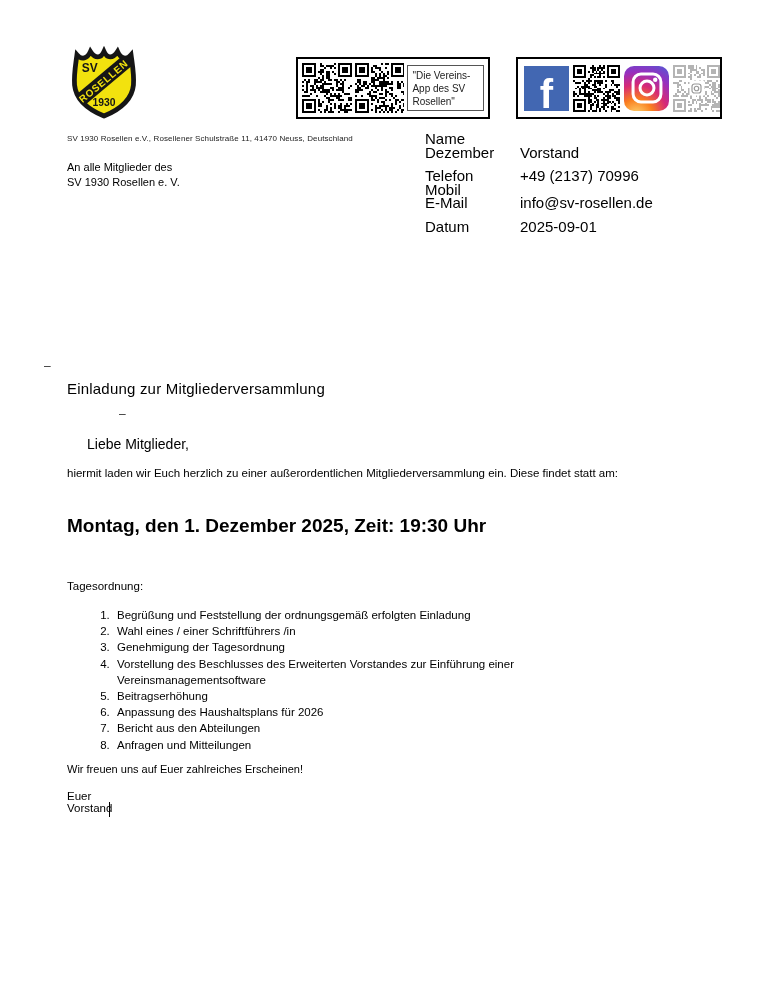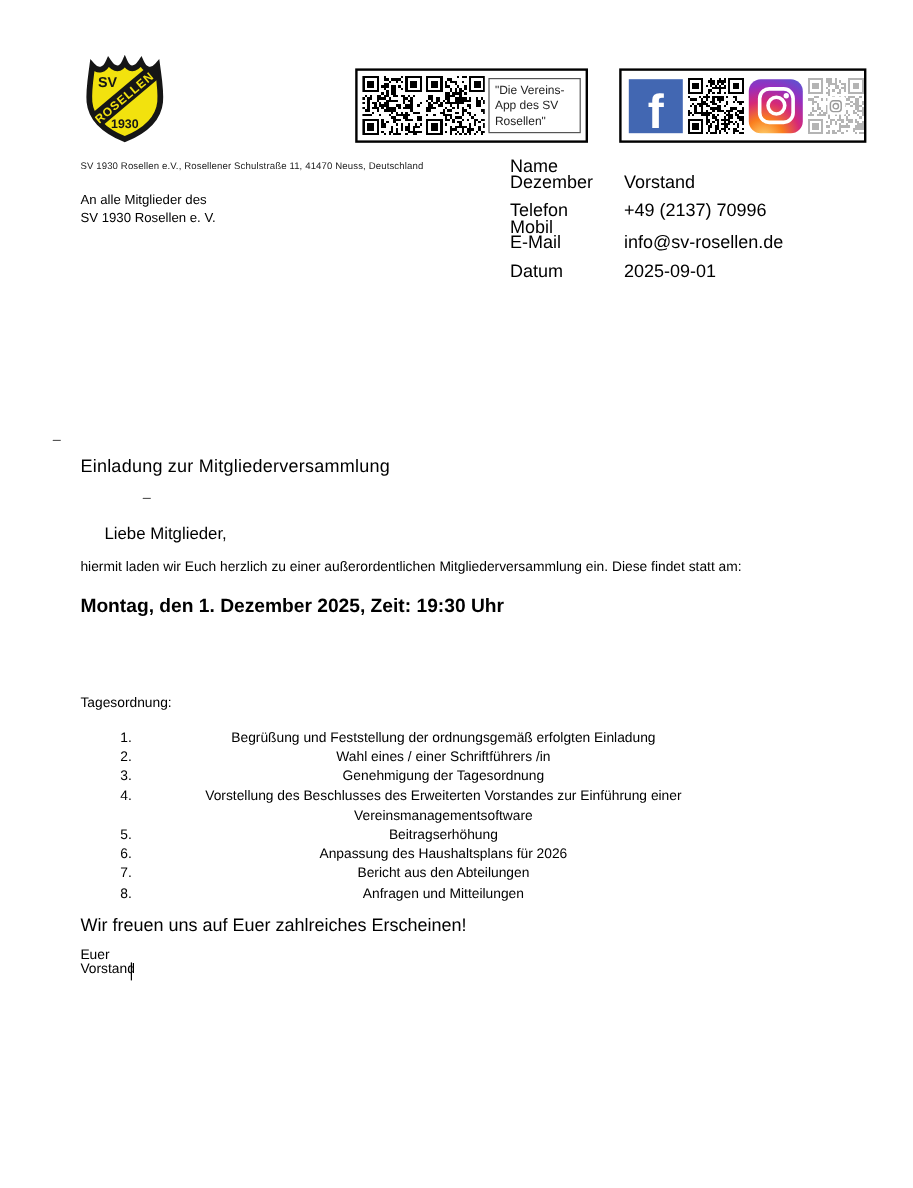--- a/index.html
+++ b/index.html
@@ -62,30 +62,30 @@
   .info-gap { height:10px; }
 
   
   .dash { font-size:12px; color:#333; }
   .dash-1 { left:44px; top:359px; }
   .dash-2 { left:119px; top:407px; }
 
   .doc-title { left:67px; top:380px; font-size:15px; font-weight:normal; letter-spacing:0.2px; }
   .salutation { left:67px; top:436px; font-size:14px;margin-left:20px; }
   .intro { left:67px; top:467px; font-size:11.5px; white-space:nowrap; }
-  .datetime-line { left:67px; top:497px; font-size:16px; font-weight:bold; }
+  .datetime-line { left:67px; top:515px; font-size:19px; font-weight:bold; }
   .ort-line { left:67px; top:533px; font-size:11.5px; font-weight:bold; display:flex; }
   .ort-label { width:98px; }
   .agenda-heading { left:67px; top:580px; font-size:11.5px; text-underline-offset:2px; }
   .agenda-list {
     left:67px; top:607px; width:555px; font-size:11.5px; line-height:16.2px;
     list-style:decimal; list-style-position:outside; padding-left:46px; margin:0;
   }
-  .agenda-list li { padding-left:4px;text-align:center; }
-  .closing { left:67px; top:763px; font-size:15px;text-align:center; }
+  .agenda-list li { padding-left:4px; }
+  .closing { left:67px; top:763px; font-size:11px;text-align:center; }
   .signature { left:67px; top:790px; font-size:11.5px; }
   .caret {
     display:inline-block; width:1px; height:15px; background:#000;
     vertical-align:text-bottom; margin-left:-3px; margin-bottom:-3px;
   }
 </style>
 </head>
 <body>
 
 <div class="page">

